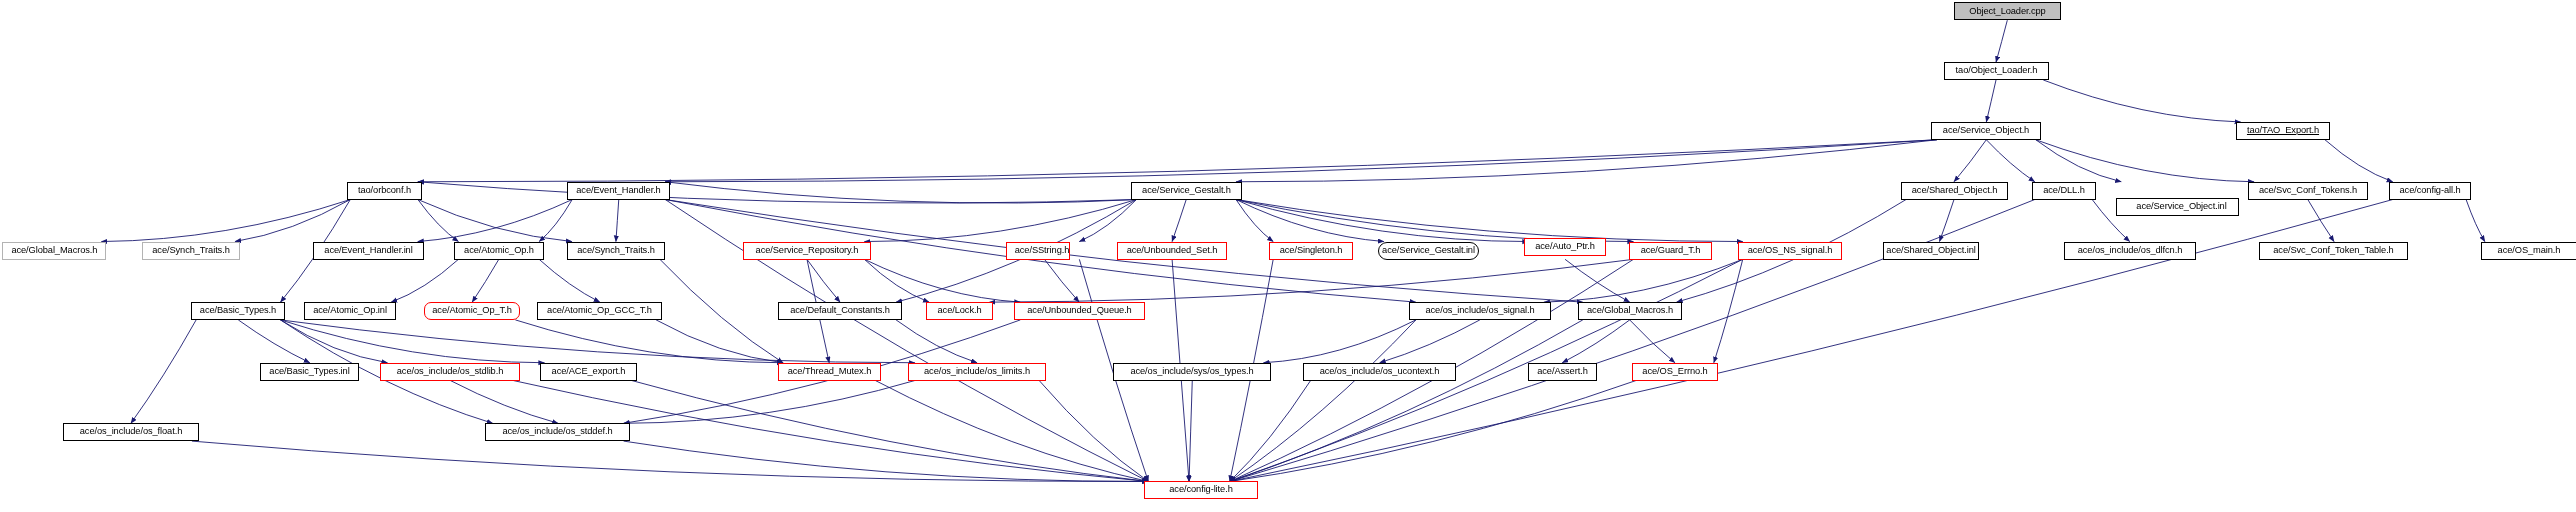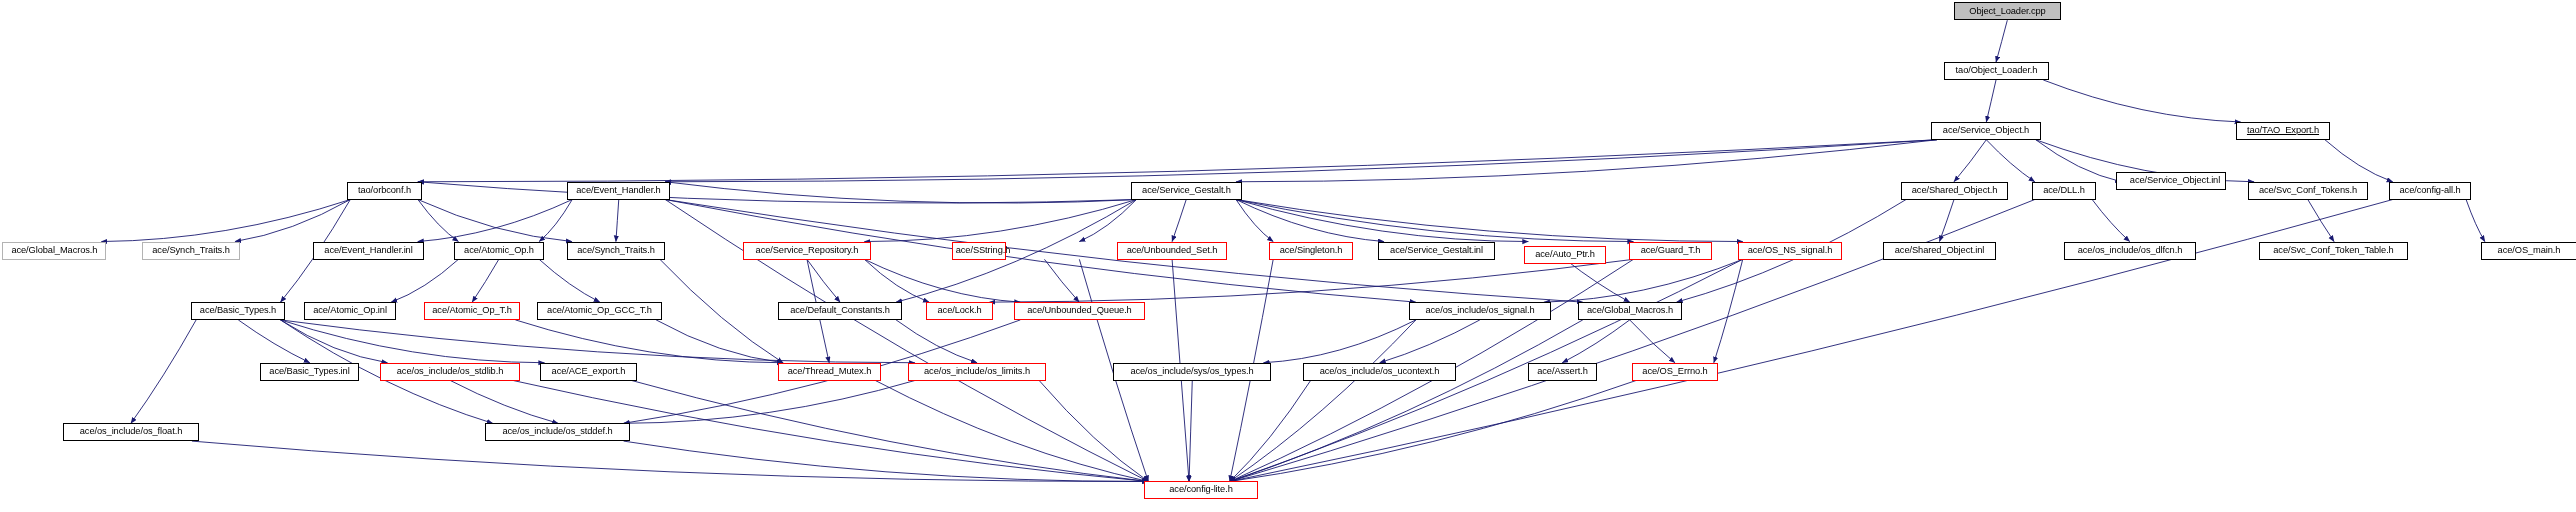--- a/index.html
+++ b/index.html
@@ -174,21 +174,21 @@
       </div>
       <div class="node" style="left: 1131px; top: 182px; width: 111px;">
         <span class="node-label">ace/Service_Gestalt.h</span>
       </div>
       <div class="node" style="left: 1901px; top: 182px; width: 107px;">
         <span class="node-label">ace/Shared_Object.h</span>
       </div>
       <div class="node" style="left: 2032px; top: 182px; width: 64px;">
         <span class="node-label">ace/DLL.h</span>
       </div>
-      <div class="node" style="left: 2116px; top: 172px; width: 110px; padding-left: 8px;">
+      <div class="node" style="left: 2116px; top: 198px; width: 123px; padding-left: 8px;">
         <span class="node-label">ace/Service_Object.inl</span>
       </div>
       <div class="node" style="left: 2248px; top: 182px; width: 120px;">
         <span class="node-label">ace/Svc_Conf_Tokens.h</span>
       </div>
       <div class="node" style="left: 2389px; top: 182px; width: 82px;">
         <span class="node-label">ace/config-all.h</span>
       </div>
       <div class="node gray" style="left: 2.4px; top: 242px; width: 104px;">
         <span class="node-label">ace/Global_Macros.h</span>
@@ -201,60 +201,60 @@
       </div>
       <div class="node" style="left: 454px; top: 242px; width: 90px;">
         <span class="node-label">ace/Atomic_Op.h</span>
       </div>
       <div class="node" style="left: 567px; top: 242px; width: 98px;">
         <span class="node-label">ace/Synch_Traits.h</span>
       </div>
       <div class="node red" style="left: 743px; top: 242px; width: 128px;">
         <span class="node-label">ace/Service_Repository.h</span>
       </div>
-      <div class="node red" style="left: 952px; top: 242px; width: 54px; padding-left: 8px;">
+      <div class="node red" style="left: 1006px; top: 242px; width: 64px; padding-left: 8px;">
         <span class="node-label">ace/SString.h</span>
       </div>
       <div class="node red" style="left: 1117px; top: 242px; width: 110px;">
         <span class="node-label">ace/Unbounded_Set.h</span>
       </div>
       <div class="node red" style="left: 1269px; top: 242px; width: 84px;">
         <span class="node-label">ace/Singleton.h</span>
       </div>
-      <div class="node" style="left: 1378px; top: 242px; width: 117px;">
+      <div class="node" style="left: 1378px; top: 242px; width: 101px; border-radius: 9px;">
         <span class="node-label">ace/Service_Gestalt.inl</span>
       </div>
-      <div class="node red" style="left: 1524px; top: 246px; width: 82px;">
+      <div class="node red" style="left: 1524px; top: 238px; width: 82px;">
         <span class="node-label">ace/Auto_Ptr.h</span>
       </div>
       <div class="node red" style="left: 1629px; top: 242px; width: 83px;">
         <span class="node-label">ace/Guard_T.h</span>
       </div>
       <div class="node red" style="left: 1738px; top: 242px; width: 104px;">
         <span class="node-label">ace/OS_NS_signal.h</span>
       </div>
-      <div class="node" style="left: 1883px; top: 242px; width: 113px;">
+      <div class="node" style="left: 1883px; top: 242px; width: 96px;">
         <span class="node-label">ace/Shared_Object.inl</span>
       </div>
       <div class="node" style="left: 2064px; top: 242px; width: 132px;">
         <span class="node-label">ace/os_include/os_dlfcn.h</span>
       </div>
       <div class="node" style="left: 2259px; top: 242px; width: 149px;">
         <span class="node-label">ace/Svc_Conf_Token_Table.h</span>
       </div>
       <div class="node" style="left: 2481px; top: 242px; width: 96px;">
         <span class="node-label">ace/OS_main.h</span>
       </div>
       <div class="node" style="left: 191px; top: 302px; width: 94px;">
         <span class="node-label">ace/Basic_Types.h</span>
       </div>
       <div class="node" style="left: 304px; top: 302px; width: 92px;">
         <span class="node-label">ace/Atomic_Op.inl</span>
       </div>
-      <div class="node red" style="left: 424px; top: 302px; width: 96px;">
+      <div class="node red" style="left: 424px; top: 302px; width: 96px; border-radius: 7px;">
         <span class="node-label">ace/Atomic_Op_T.h</span>
       </div>
       <div class="node" style="left: 537px; top: 302px; width: 125px;">
         <span class="node-label">ace/Atomic_Op_GCC_T.h</span>
       </div>
       <div class="node" style="left: 778px; top: 302px; width: 124px;">
         <span class="node-label">ace/Default_Constants.h</span>
       </div>
       <div class="node red" style="left: 926px; top: 302px; width: 67px;">
         <span class="node-label">ace/Lock.h</span>

